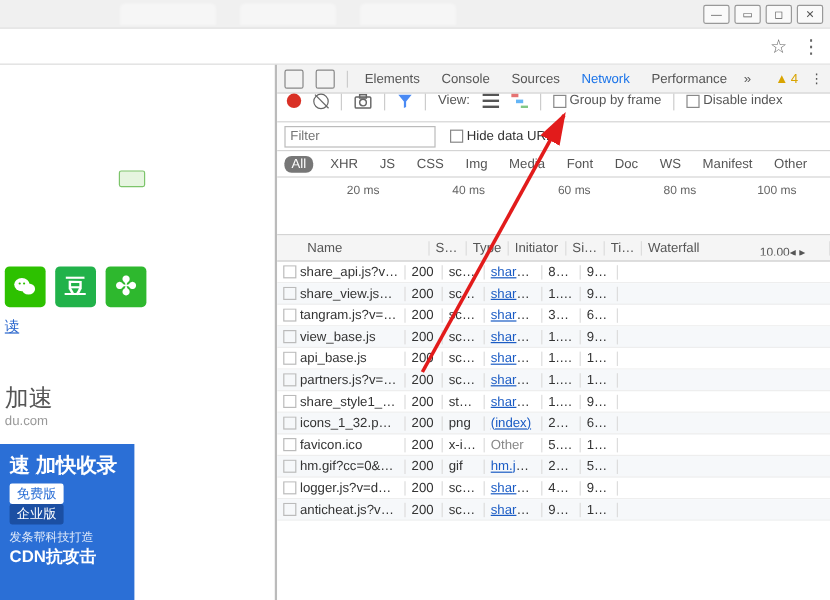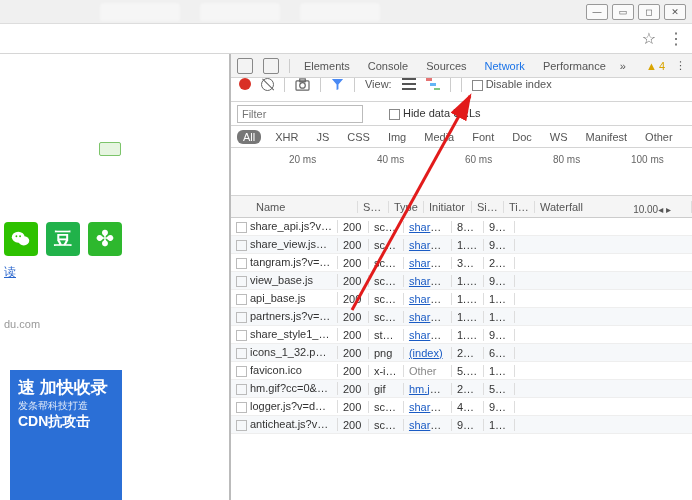--- a/index.html
+++ b/index.html
@@ -23,21 +23,21 @@
 .hao-badge { position: absolute; top: 88px; right: 108px; width: 22px; height: 14px; background: #e6f5e0; border: 1px solid #7cc46a; border-radius: 2px; }
 .shareicons { position: absolute; top: 168px; left: 4px; display: flex; gap: 8px; }
 .sq { width: 34px; height: 34px; border-radius: 4px; display: flex; align-items: center; justify-content: center; font-size: 22px; color: #fff; }
 .wechat { background: #2dc100; }
 .douban { background: #21b24a; font-size: 18px; font-weight: bold; }
 .clover { background: #2eb82e; }
 .linktxt { position: absolute; top: 210px; left: 4px; font-size: 12px; color: #2965cc; text-decoration: underline; }
 .leftbanner { position: absolute; top: 264px; left: 4px; width: 92px; }
 .lb-line1 { font-size: 20px; font-weight: 400; color: #555; }
 .lb-line2 { font-size: 11px; color: #999; }
-.bluebanner { position: absolute; top: 316px; left: 10px; width: 112px; height: 130px; background: #2b6fd6; color: #fff; padding: 6px 8px; overflow: hidden; }
+.bluebanner { position: absolute; top: 316px; left: 0; width: 112px; height: 130px; background: #2b6fd6; color: #fff; padding: 6px 8px; overflow: hidden; }
 .bluebanner .big { font-size: 17px; font-weight: bold; white-space: nowrap; }
 .pill { display: inline-block; background: #fff; color: #2b6fd6; font-size: 11px; padding: 1px 6px; border-radius: 2px; margin-right: 4px; }
 .pill.alt { background: #1b4fa3; color: #fff; }
 .bluebanner .row2 { margin: 4px 0; }
 .bluebanner .smalltxt { font-size: 10px; opacity: .85; }
 .bluebanner .cdntxt { font-size: 14px; font-weight: bold; }
 
 
 .devtools { flex: 1; display: flex; flex-direction: column; background: #fff; position: relative; }
 .dt-top { height: 24px; border-bottom: 1px solid #d4d4d4; background: #f3f3f3; display: flex; align-items: center; padding: 0 6px; gap: 10px; font-size: 11px; color: #555; }
@@ -48,21 +48,21 @@
 .warnbadge { color: #d9a400; font-size: 11px; display: flex; align-items: center; gap: 2px; }
 .dt-bar2 { height: 24px; border-bottom: 1px solid #d4d4d4; display: flex; padding: 0 8px; gap: 10px; font-size: 11px; color: #555; }
 .recdot { width: 12px; height: 12px; border-radius: 50%; background: #d93025; }
 .nocircle { width: 13px; height: 13px; border: 1.4px solid #666; border-radius: 50%; position: relative; }
 .nocircle::after { content: ""; position: absolute; width: 16px; height: 1.4px; background: #666; top: 5px; left: -2px; transform: rotate(45deg); }
 .camicon svg { width: 15px; height: 13px; }
 .funnel svg { width: 13px; height: 13px; }
 .vsep { width: 1px; height: 14px; background: #ccc; }
 .listicon svg, .flowicon svg { width: 14px; height: 12px; }
 .cb { width: 11px; height: 11px; border: 1px solid #888; display: inline-block; vertical-align: middle; margin-right: 3px; }
-.dt-bar3 { height: 24px; border-bottom: 1px solid #d4d4d4; display: flex; align-items: center; padding: 0 6px; gap: 26px; font-size: 11px; }
+.dt-bar3 { height: 24px; border-bottom: 1px solid #d4d4d4; display: flex; align-items: center; padding: 0 6px; gap: 12px; font-size: 11px; }
 .filterinput { width: 126px; height: 18px; border: 1px solid #bbb; font-size: 11px; padding: 0 4px; color: #888; }
 .typebar { height: 22px; border-bottom: 1px solid #d4d4d4; display: flex; align-items: center; padding: 0 6px; gap: 10px; font-size: 11px; color: #555; }
 .typepill { padding: 0 4px; }
 .typepill.active { background: #777; color: #fff; border-radius: 6px; padding: 1px 6px; }
 .timeline { height: 48px; border-bottom: 1px solid #d4d4d4; position: relative; font-size: 10px; color: #666; }
 .timeline .tick { position: absolute; top: 6px; }
 .tableheader { height: 22px; border-bottom: 1px solid #ccc; display: flex; align-items: center; font-size: 11px; color: #555; background: #f5f5f5; padding-left: 20px; }
 .col { border-right: 1px solid #ddd; padding: 0 5px; overflow: hidden; white-space: nowrap; text-overflow: ellipsis; }
 .c-name { width: 107px; }
 .c-stat { width: 31px; }
@@ -119,24 +119,29 @@
             <ellipse cx="15" cy="14" rx="6" ry="5" fill="#fff"></ellipse>
             <circle cx="7" cy="9" r="1" fill="#2dc100"></circle>
             <circle cx="11" cy="9" r="1" fill="#2dc100"></circle>
           </svg>
       </div>
       <div class="sq douban">豆</div>
       <div class="sq clover">✤</div>
     </div>
     <div class="linktxt">读</div>
     <div class="leftbanner">
+      <div class="lb-line1">加速</div>
       <div class="lb-line2">du.com</div>
     </div>
     <div class="bluebanner">
       <div class="big">速  加快收录</div>
+      <div class="row2">
+        <span class="pill">免费版</span>
+        <span class="pill alt">企业版</span>
+      </div>
       <div class="smalltxt">发条帮科技打造</div>
       <div class="cdntxt">CDN抗攻击</div>
     </div>
   </div>
 
   <div class="devtools">
 
     <div class="dt-top">
       <div class="iconsq"></div>
       <div class="iconsq"></div>
@@ -171,20 +176,21 @@
             <rect y="0" width="14" height="2"></rect>
             <rect y="5" width="14" height="2"></rect>
             <rect y="10" width="14" height="2"></rect>
           </svg></div>
       <div class="flowicon"><svg viewBox="0 0 14 12">
             <rect y="0" width="6" height="3" fill="#e57373"></rect>
             <rect x="4" y="5" width="6" height="3" fill="#64b5f6"></rect>
             <rect x="8" y="10" width="6" height="2" fill="#81c784"></rect>
           </svg></div>
       <div class="vsep"></div>
+      <label><span class="cb"></span><span>Group by frame</span></label>
       <div class="vsep"></div>
       <label><span class="cb"></span><span>Disable index</span></label>
     </div>
 
     <div class="dt-bar3">
       <input class="filterinput" placeholder="Filter" style="">
       <label><span class="cb"></span><span>Hide data URLs</span></label>
     </div>
 
     <div class="typebar" id="typebar">
@@ -236,21 +242,21 @@
           <div class="col c-size">1.2 ...</div>
           <div class="col c-time">93 ...</div>
           <div class="col c-wf"></div>
         </div>
         <div class="row">
           <div class="col c-name"><span class="fileicon"></span>tangram.js?v=377...</div>
           <div class="col c-stat">200</div>
           <div class="col c-type">script</div>
           <div class="col c-init"><span class="initlink">share.js?...</span></div>
           <div class="col c-size">35 ...</div>
-          <div class="col c-time">29 ...</div>
+          <div class="col c-time">67 ...</div>
           <div class="col c-wf"></div>
         </div>
         <div class="row">
           <div class="col c-name"><span class="fileicon"></span>view_base.js</div>
           <div class="col c-stat">200</div>
           <div class="col c-type">script</div>
           <div class="col c-init"><span class="initlink">share.js?...</span></div>
           <div class="col c-size">1.3 ...</div>
           <div class="col c-time">91 ...</div>
           <div class="col c-wf"></div>

